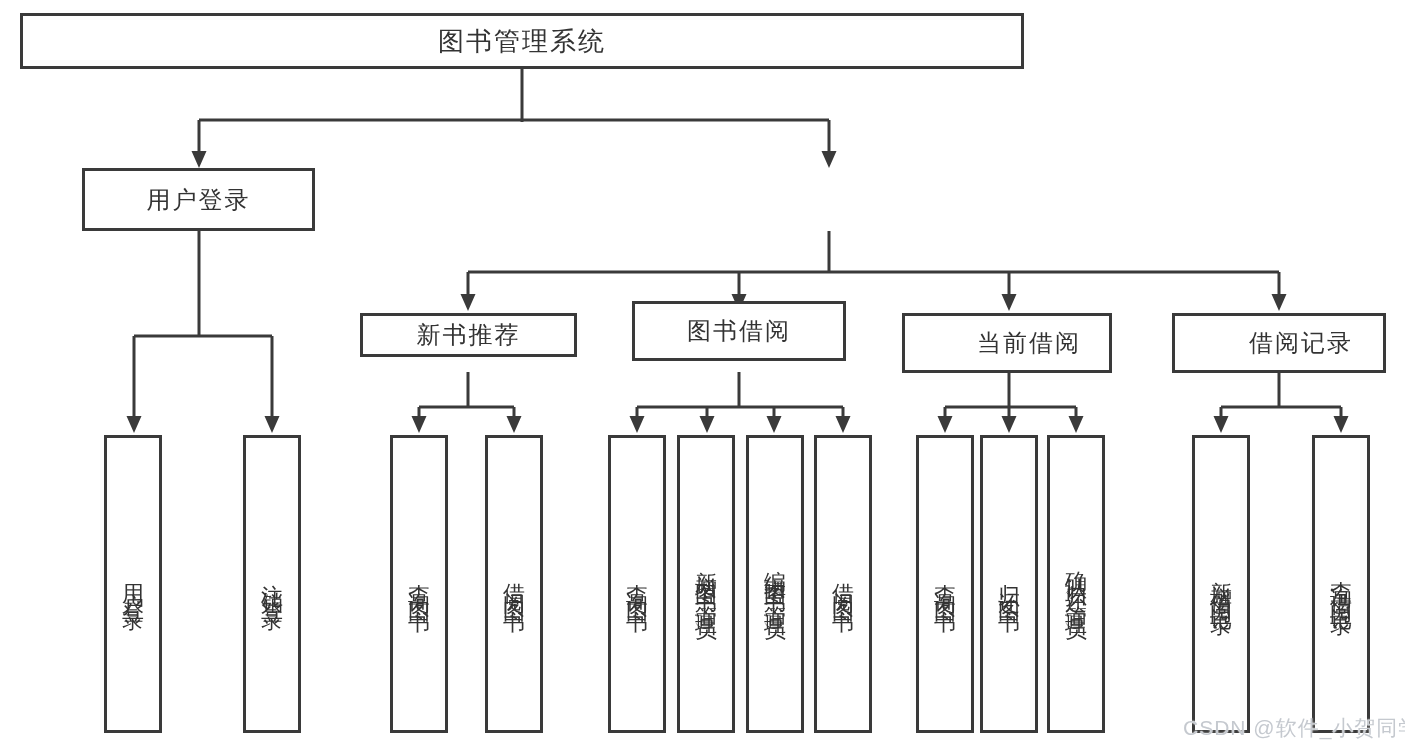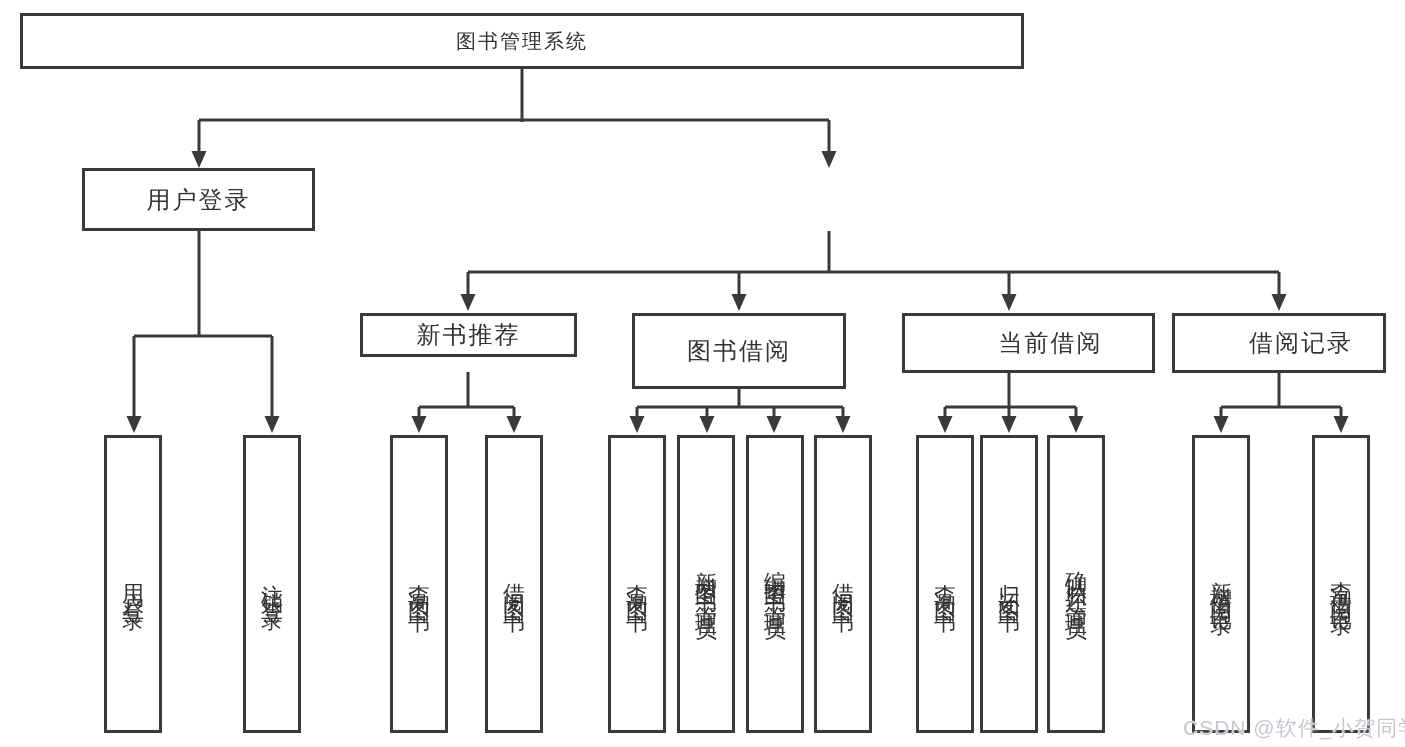--- a/index.html
+++ b/index.html
@@ -6,21 +6,21 @@
   .canvas {
     position:relative; width:1405px; height:747px; background:#ffffff;
     font-family:"Liberation Sans","DejaVu Sans",sans-serif; overflow:hidden;
   }
   .connectors { position:absolute; left:0; top:0; z-index:0; }
   .node {
     position:absolute; box-sizing:border-box; background:#ffffff;
     border:3px solid #3a3a3a; display:flex; align-items:center; justify-content:center;
     font-size:24px; color:#333333; letter-spacing:2px; z-index:1; white-space:nowrap;
   }
-  .node.root { font-size:20px; }
+  .node.root { font-size:26px; }
   .leaf {
     position:absolute; top:435px; width:58px; height:298px; box-sizing:border-box;
     background:#ffffff; border:3px solid #3a3a3a; z-index:1;
     display:flex; align-items:center; justify-content:center;
     writing-mode:vertical-rl; text-orientation:mixed;
     font-size:22px; color:#333333; letter-spacing:9px; line-height:1;
   }
   .leaf.long { letter-spacing:7px; }
   .watermark {
     position:absolute; left:1183px; top:714px; z-index:3;
@@ -72,22 +72,22 @@
       M1068.5,416 L1083.5,416 L1076,433 Z
       M1213.5,416 L1228.5,416 L1221,433 Z
       M1333.5,416 L1348.5,416 L1341,433 Z"></path>
   </svg>
 
   <div class="node root" style="left:20px; top:13px; width:1004px; height:56px;">图书管理系统</div>
 
   <div class="node" style="left:82px; top:168px; width:233px; height:63px;">用户登录</div>
 
   <div class="node" style="left:360px; top:313px; width:217px; height:44px;">新书推荐</div>
-  <div class="node" style="left:632px; top:313px; width:214px; height:76px;">图书借阅</div>
-  <div class="node" style="left:902px; top:313px; width:253px; height:60px;padding-left:44px;">当前借阅</div>
+  <div class="node" style="left:632px; top:301px; width:214px; height:60px;">图书借阅</div>
+  <div class="node" style="left:902px; top:313px; width:210px; height:60px;padding-left:44px;">当前借阅</div>
   <div class="node" style="left:1172px; top:313px; width:214px; height:60px;padding-left:44px;">借阅记录</div>
 
   <div class="leaf" style="left:104px;">用户登录</div>
   <div class="leaf" style="left:243px;">注销登录</div>
   <div class="leaf" style="left:390px;">查询图书</div>
   <div class="leaf" style="left:485px;">借阅图书</div>
   <div class="leaf" style="left:608px;">查询图书</div>
   <div class="leaf long" style="left:677px;">新增图书（管理员）</div>
   <div class="leaf long" style="left:746px;">编辑图书（管理员）</div>
   <div class="leaf" style="left:814px;">借阅图书</div>

